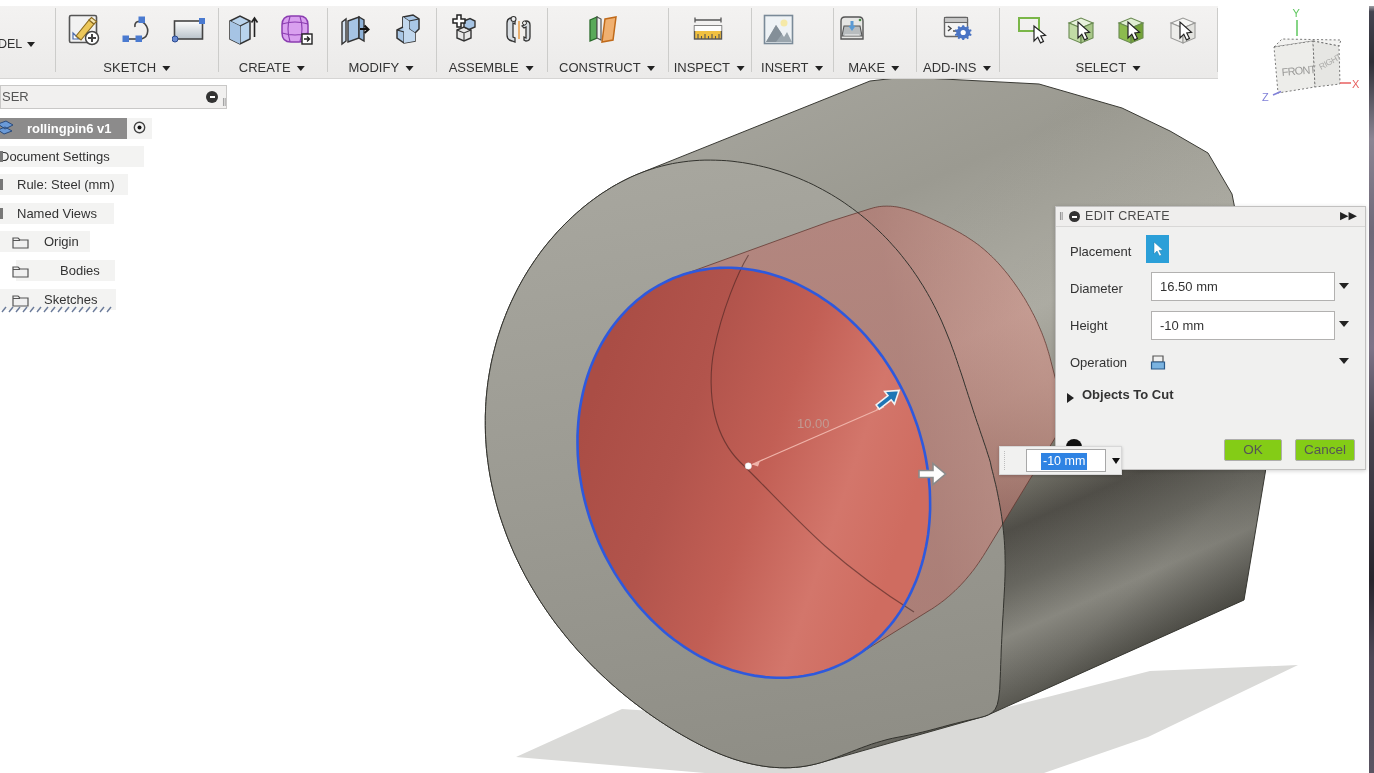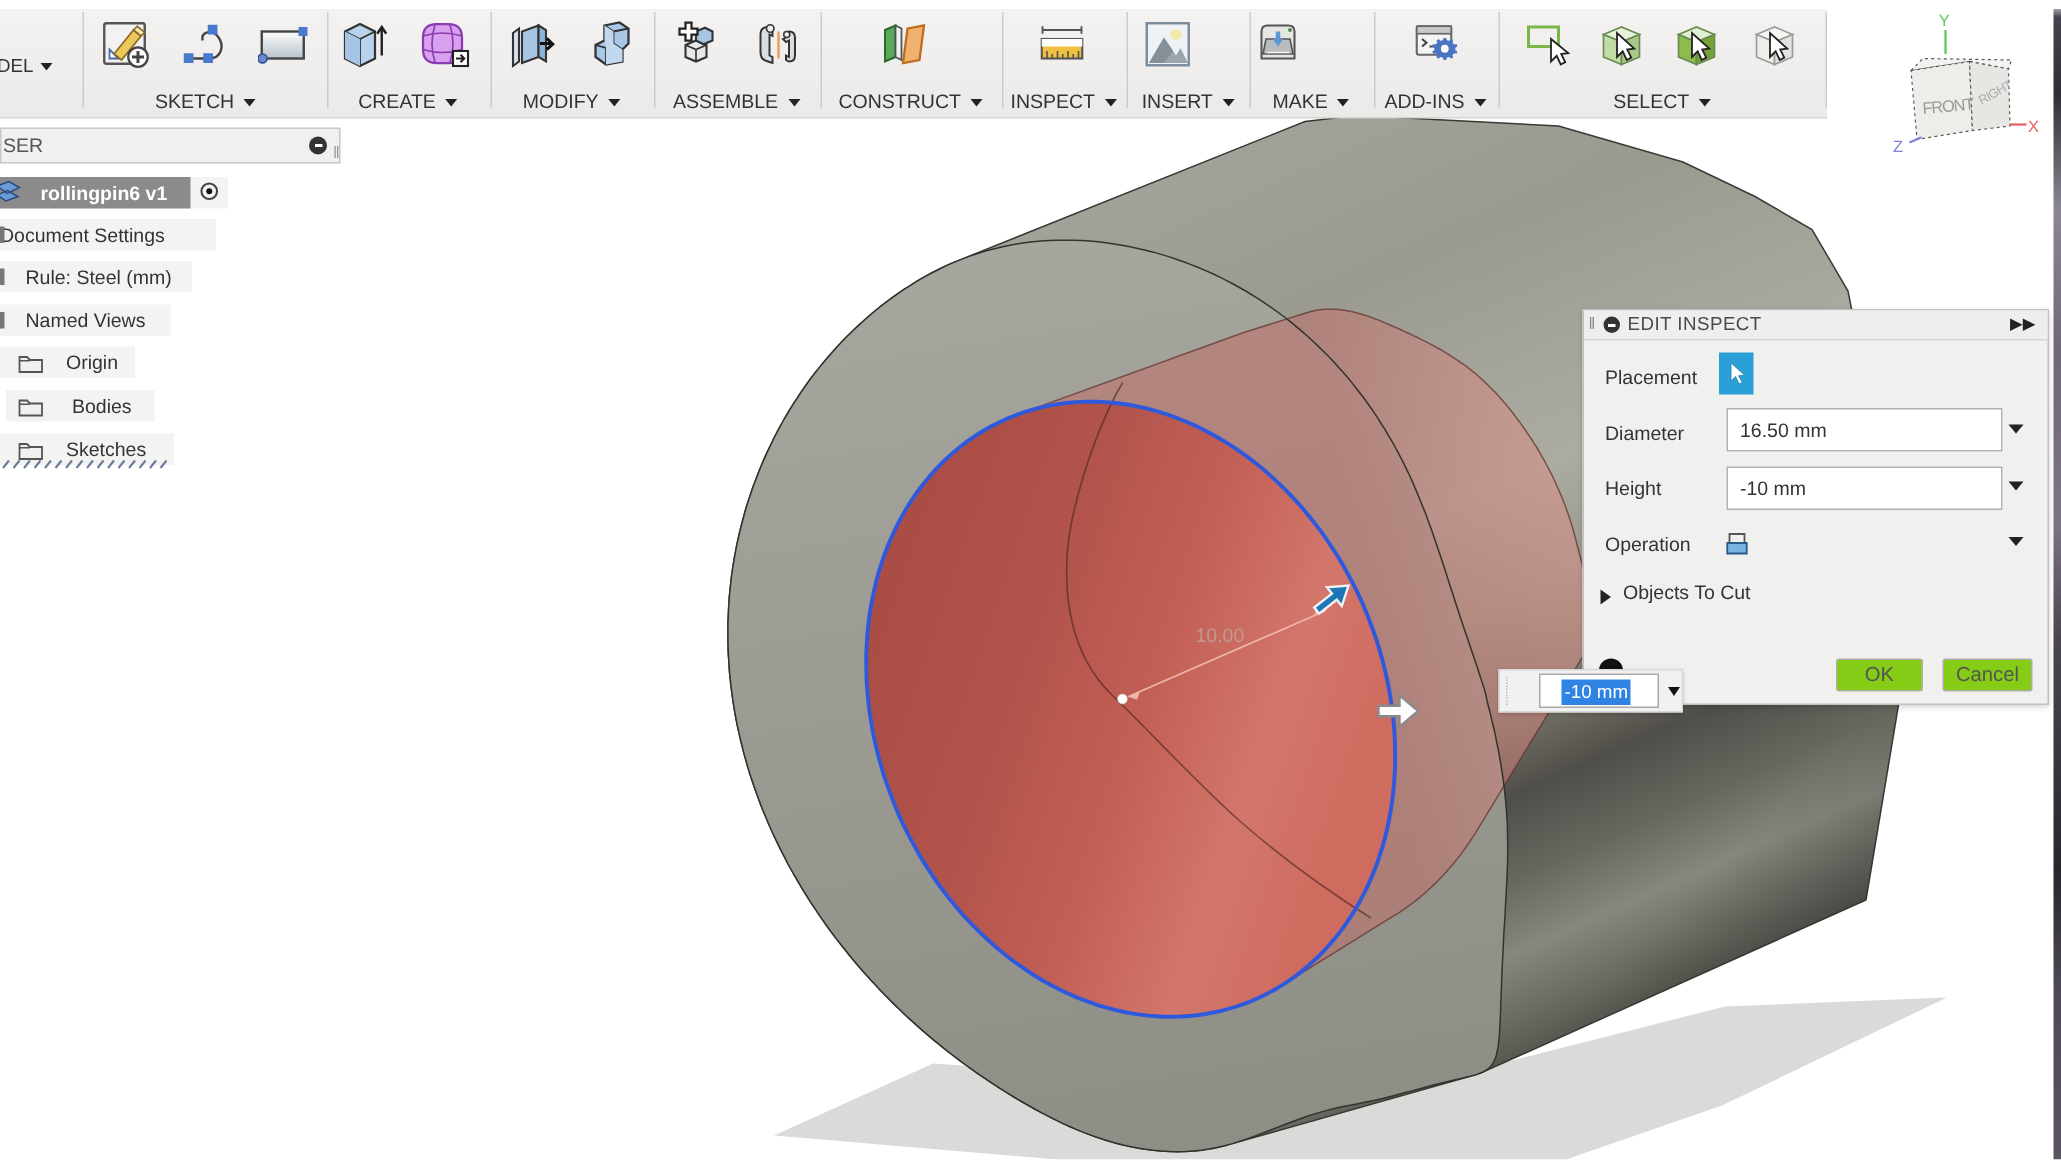--- a/index.html
+++ b/index.html
@@ -277,21 +277,21 @@
 <div class="abs" style="left:0;top:151px;width:3px;height:11px;background:#777"></div>
 <div class="brow" style="left:0;top:174px;width:128px"><span style="margin-left:17px">Rule: Steel (mm)</span></div>
 <div class="abs" style="left:0;top:179px;width:3px;height:11px;background:#777"></div>
 <div class="brow" style="left:0;top:203px;width:114px"><span style="margin-left:17px">Named Views</span></div>
 <div class="abs" style="left:0;top:208px;width:3px;height:11px;background:#777"></div>
 <div class="brow" style="left:0;top:231px;width:90px"><span style="margin-left:44px">Origin</span></div>
 <svg class="abs" style="left:12px;top:235px" width="17" height="14">
     <path d="M1 3 L6 3 L8 5 L16 5 L16 13 L1 13 Z" fill="#f0f0f0" stroke="#555" stroke-width="1.2"></path>
     <path d="M1 5.5 L8 5.5" stroke="#555" stroke-width="1"></path>
   </svg>
-<div class="brow" style="left:4px;top:260px;width:99px"><span style="margin-left:44px">Bodies</span></div>
+<div class="brow" style="left:16px;top:260px;width:99px"><span style="margin-left:44px">Bodies</span></div>
 <svg class="abs" style="left:12px;top:264px" width="17" height="14">
     <path d="M1 3 L6 3 L8 5 L16 5 L16 13 L1 13 Z" fill="#f0f0f0" stroke="#555" stroke-width="1.2"></path>
     <path d="M1 5.5 L8 5.5" stroke="#555" stroke-width="1"></path>
   </svg>
 <div class="brow" style="left:0;top:289px;width:116px"><span style="margin-left:44px">Sketches</span></div>
 <svg class="abs" style="left:12px;top:293px" width="17" height="14">
     <path d="M1 3 L6 3 L8 5 L16 5 L16 13 L1 13 Z" fill="#f0f0f0" stroke="#555" stroke-width="1.2"></path>
     <path d="M1 5.5 L8 5.5" stroke="#555" stroke-width="1"></path>
   </svg>
 <svg class="abs" style="left:0;top:305px" width="116" height="8">
@@ -311,42 +311,42 @@
     <line x1="93" y1="7" x2="97" y2="2" stroke="#6a7a9a" stroke-width="1.4"></line>
     <line x1="100" y1="7" x2="104" y2="2" stroke="#6a7a9a" stroke-width="1.4"></line>
     <line x1="107" y1="7" x2="111" y2="2" stroke="#6a7a9a" stroke-width="1.4"></line>
   </svg>
 
 <div class="abs" id="dialog">
  <div id="dhead">
    <span style="position:absolute;left:3px;top:3px;color:#888;font-size:11px">‖</span>
    <span style="position:absolute;left:13px;top:4px;width:11px;height:11px;background:#333;border-radius:50%"></span>
    <span style="position:absolute;left:16px;top:9px;width:5px;height:1.5px;background:#fff"></span>
-   <span style="position:absolute;left:29px;top:2px;font-size:12.5px;letter-spacing:.3px">EDIT INSPECT</span>
+   <span style="position:absolute;left:29px;top:2px;font-size:12.5px;letter-spacing:.3px">EDIT CREATE</span>
    <span style="position:absolute;right:8px;top:2px;font-size:11px;color:#222">▶▶</span>
  </div>
  <div class="abs" style="left:14px;top:37px">Placement</div>
  <div class="abs" style="left:90px;top:28px;width:23px;height:28px;background:#2b9fd8"></div>
  <svg class="abs" style="left:96px;top:34px" width="12" height="16">
       <path d="M2 1 L2 13 L5 10 L7.5 15 L9.5 14 L7 9.5 L11 9 Z" fill="#fff" stroke="#1a7fb0" stroke-width="0.5"></path>
     </svg>
  <div class="abs" style="left:14px;top:74px">Diameter</div>
  <div class="din" style="left:95px;top:65px;width:184px">16.50 mm</div>
  <div class="dtri" style="left:283px;top:76px"></div>
  <div class="abs" style="left:14px;top:111px">Height</div>
  <div class="din" style="left:95px;top:104px;width:184px">-10 mm</div>
  <div class="dtri" style="left:283px;top:114px"></div>
  <div class="abs" style="left:14px;top:148px">Operation</div>
  <svg class="abs" style="left:94px;top:147px" width="18" height="18">
       <path d="M3 2 L13 2 L13 8 L3 8 Z" fill="none" stroke="#555" stroke-width="1.2"></path>
       <path d="M1.5 8 L14.5 8 L14.5 15 L1.5 15 Z" fill="#7ab3e0" stroke="#2a5a8a" stroke-width="1.2"></path>
     </svg>
  <div class="dtri" style="left:283px;top:151px"></div>
  <div class="abs" style="left:11px;top:186px;width:0;height:0;border-top:5px solid transparent;border-bottom:5px solid transparent;border-left:7px solid #222"></div>
- <div class="abs" style="left:26px;top:180px;font-weight:normal">Objects To Cut</div>
+ <div class="abs" style="left:26px;top:180px;font-weight:bold">Objects To Cut</div>
  <div class="dbtn" style="left:168px;width:58px">OK</div>
  <div class="dbtn" style="left:239px;width:60px">Cancel</div>
 </div>
 
 <div class="abs" style="left:1066px;top:439px;width:16px;height:16px;background:#111;border-radius:50%"></div>
 <div class="abs" id="fbox">
  <span style="position:absolute;left:4px;top:4px;width:1px;height:19px;border-left:1px dotted #bdbdbd"></span>
  <div id="finput">
       <span id="fsel">-10 mm</span>
     </div>

